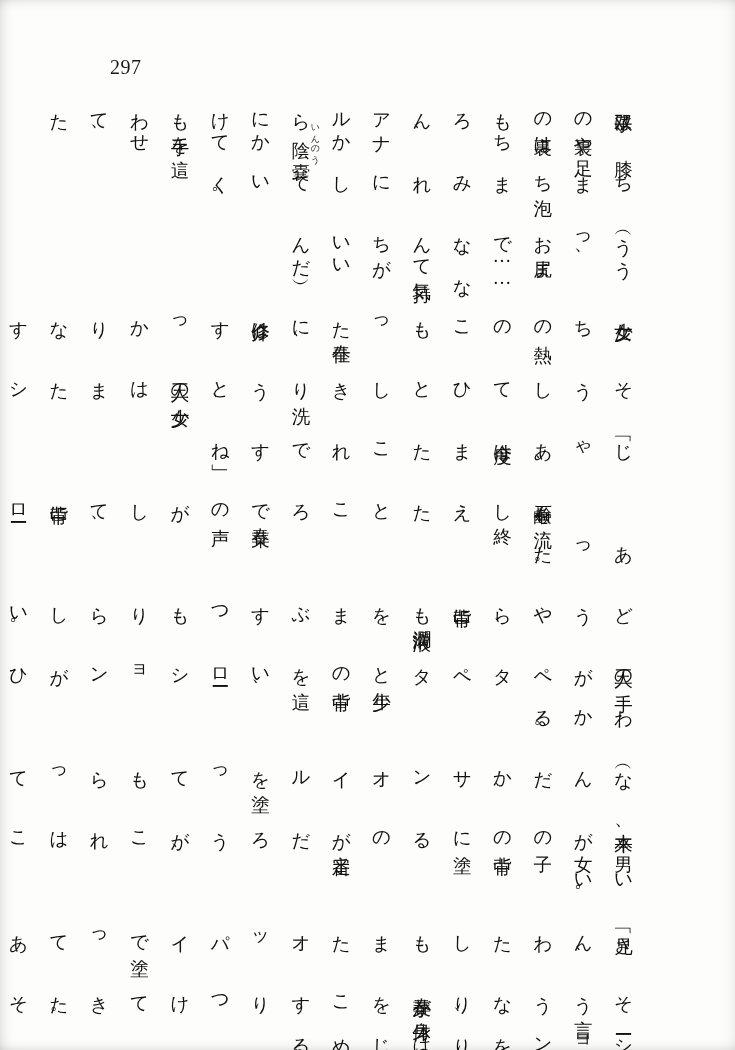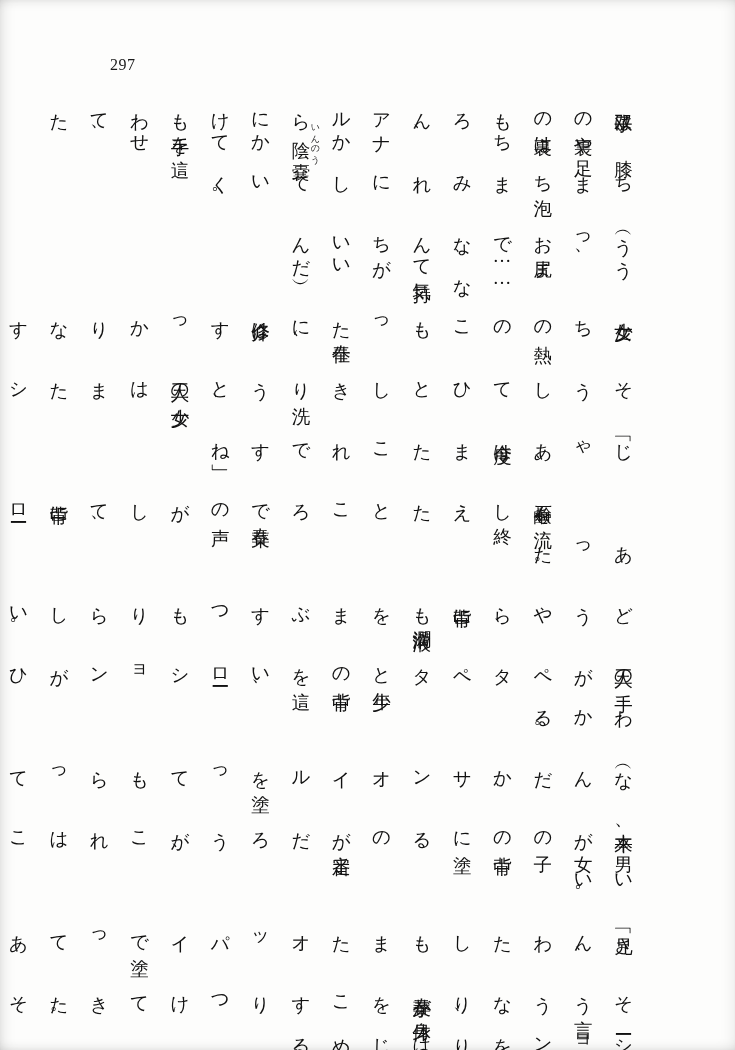--- a/index.html
+++ b/index.html
@@ -31,21 +31,21 @@
     box-shadow: inset 10px 0 18px -14px rgba(0,0,0,0.28),
                 inset -8px 0 22px -16px rgba(0,0,0,0.22),
                 inset 0 10px 16px -14px rgba(0,0,0,0.18),
                 inset 0 -10px 16px -14px rgba(0,0,0,0.18);
     pointer-events: none;
   }
   #page-number {
     position: absolute;
     top: 56px;
     left: 110px;
-    font-size: 16px;
+    font-size: 20px;
     letter-spacing: 0.5px;
     color: #1a1a1a;
     font-family: "Liberation Serif", "DejaVu Serif", serif;
   }
   #text-body {
     position: absolute;
     top: 100px;
     right: 92px;
     height: 865px;
     width: 560px;

